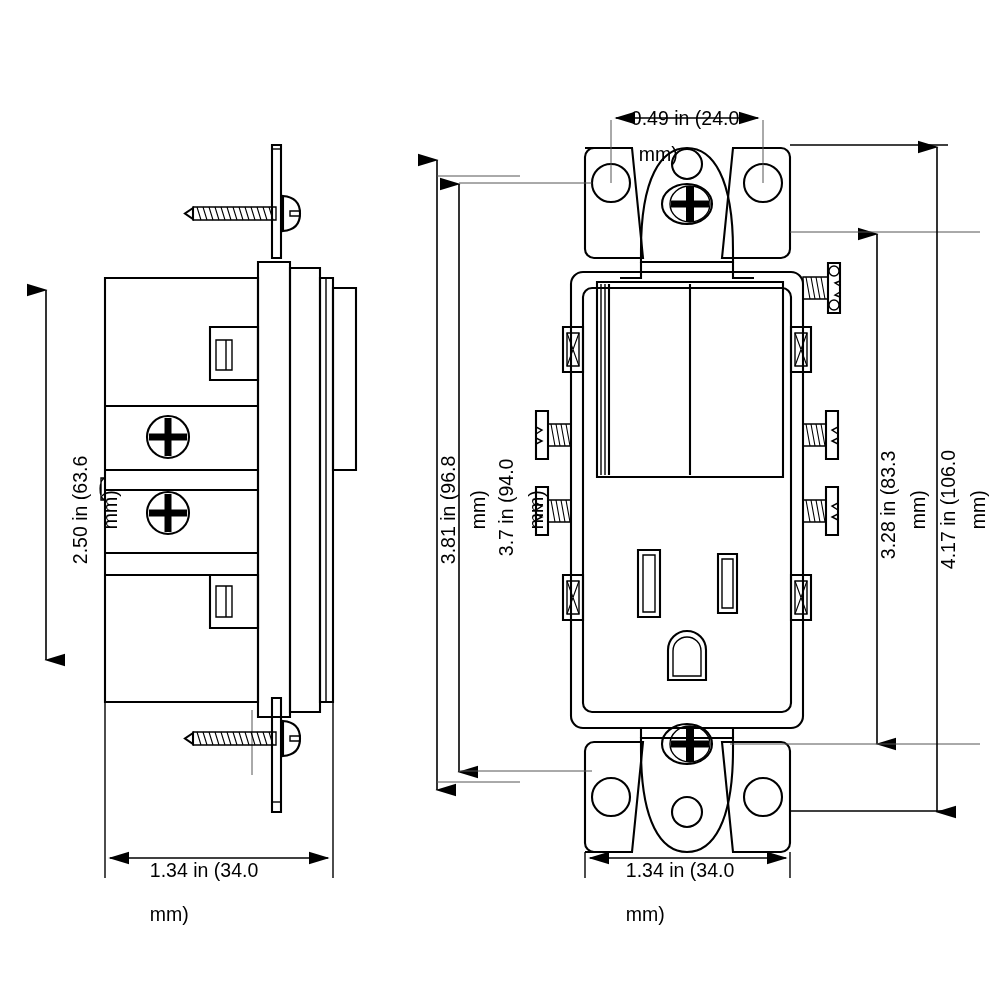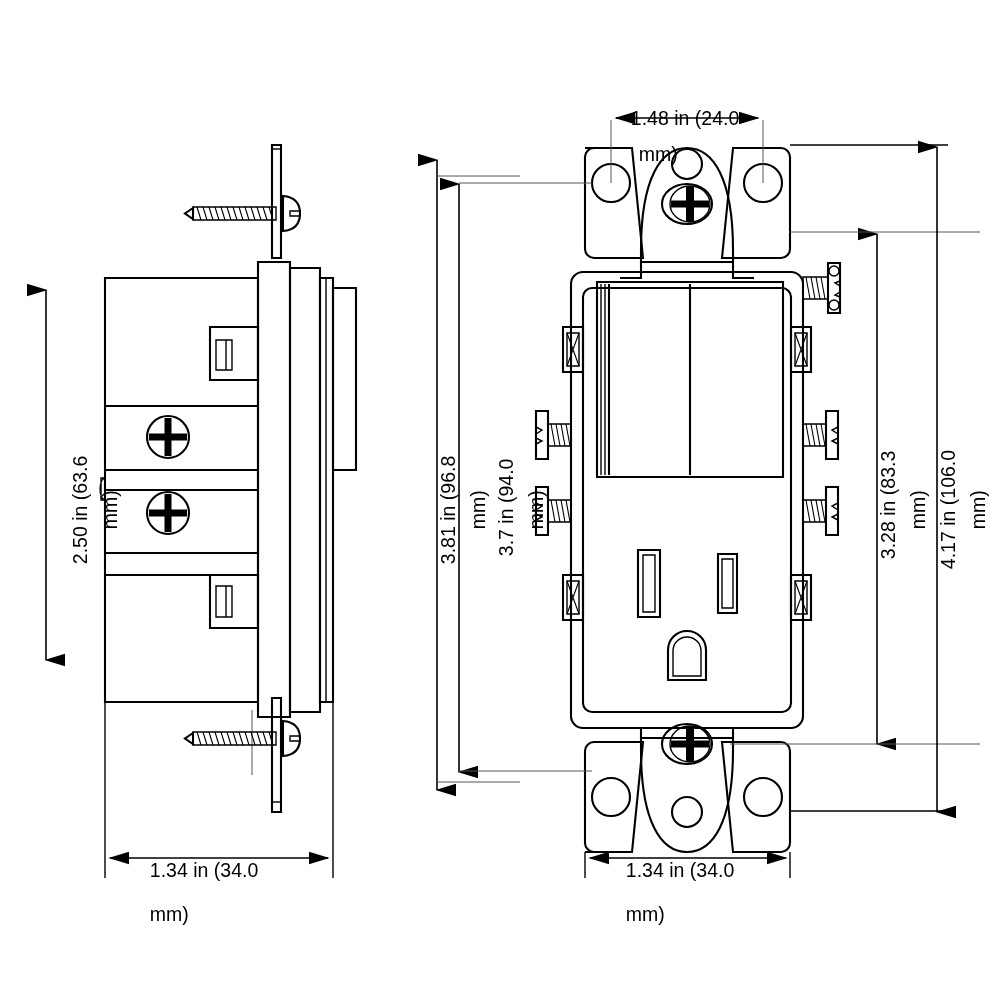--- a/index.html
+++ b/index.html
@@ -320,21 +320,21 @@
 </div>
 
 <div class="lbl" style="left:139px;top:838px;">
   <span>1.34 in (34.0</span>
 </div>
 <div class="lbl" style="left:139px;top:882px;">
   <span>mm)</span>
 </div>
 
 <div class="lbl" style="left:620px;top:86px;">
-  <span>1.48 in (24.0</span>
+  <span>0.49 in (24.0</span>
 </div>
 <div class="lbl" style="left:628px;top:122px;">
   <span>mm)</span>
 </div>
 
 <div class="lbl rot" style="left:416px;top:575px;transform:rotate(-90deg);">
   <span>3.81 in (96.8</span>
 </div>
 <div class="lbl rot" style="left:446px;top:540px;transform:rotate(-90deg);">
   <span>mm)</span>

